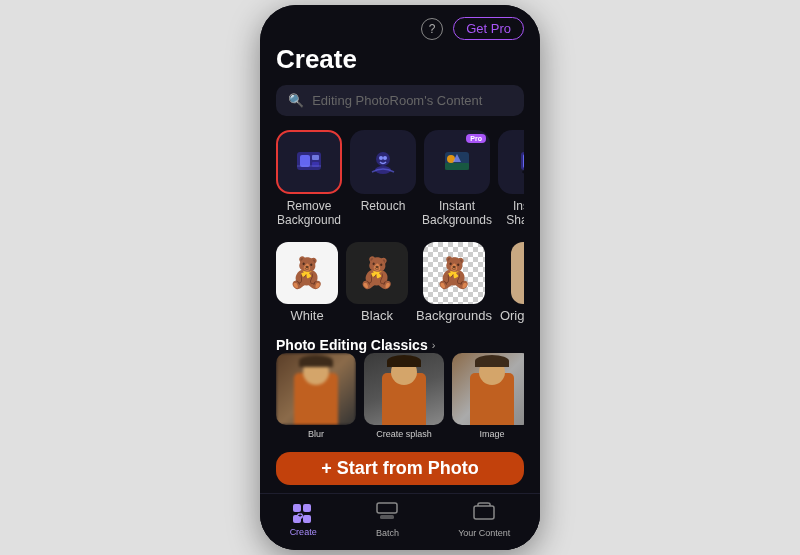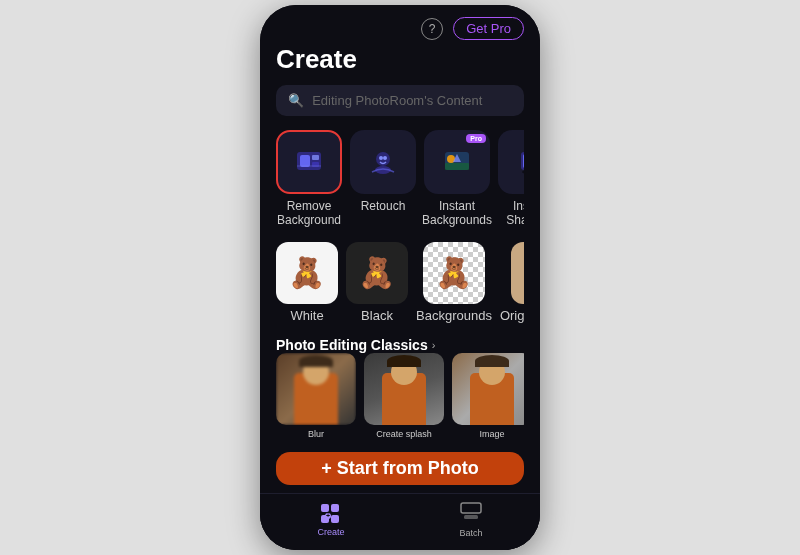--- a/index.html
+++ b/index.html
@@ -466,17 +466,26 @@
       <div class="nav-item">
         <div style="font-size:18px;color:#888;">
           <svg width="22" height="18" viewBox="0 0 22 18">
             <rect x="1" y="1" width="20" height="10" rx="2" fill="none" stroke="#888" stroke-width="1.5"></rect>
             <rect x="4" y="13" width="14" height="4" rx="1.5" fill="#888" opacity="0.6"></rect>
           </svg>
         </div>
         <span class="nav-label">Batch</span>
       </div>
 
+      <div class="nav-item">
+        <div style="font-size:18px;color:#888;">
+          <svg width="22" height="18" viewBox="0 0 22 18">
+            <rect x="1" y="4" width="20" height="13" rx="2" fill="none" stroke="#888" stroke-width="1.5"></rect>
+            <path d="M5 4 L5 2 Q5 1 7 1 L15 1 Q17 1 17 2 L17 4" fill="none" stroke="#888" stroke-width="1.5"></path>
+          </svg>
+        </div>
+        <span class="nav-label">Your Content</span>
+      </div>
 
     </div>
 
   </div>
 </div>
 
 </body></html>

